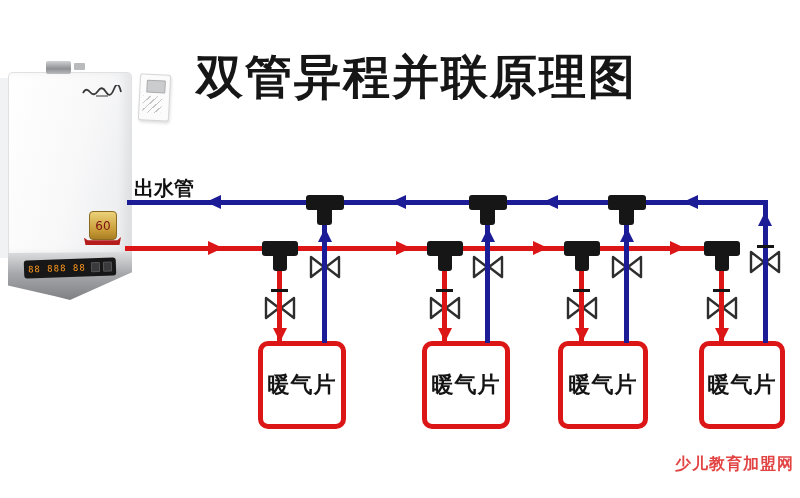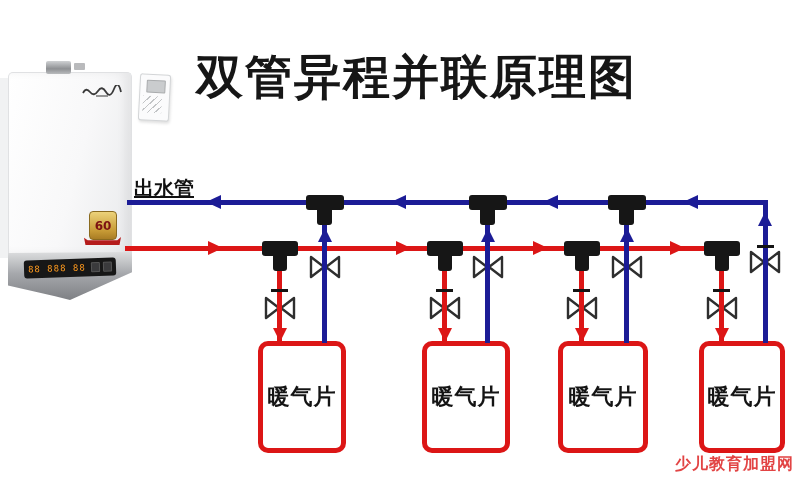--- a/index.html
+++ b/index.html
@@ -3,37 +3,37 @@
 <meta charset="utf-8">
 <style>
   html,body{margin:0;padding:0;background:#fff;}
   .stage{position:relative;width:800px;height:498px;background:#fff;overflow:hidden;
          font-family:"DejaVu Sans","Liberation Sans",sans-serif;}
 
   
   .title{position:absolute;left:196px;top:46px;font-size:47px;font-weight:bold;
          color:#161616;letter-spacing:2px;white-space:nowrap;}
   .pipe-label{position:absolute;font-size:20px;font-weight:bold;color:#111;white-space:nowrap;}
-  .lbl-supply{left:134px;top:175px;text-decoration:underline;}
+  .lbl-supply{left:134px;top:175px;}
   .lbl-return{left:134px;top:221px;}
 
   
   .wall-shadow{position:absolute;left:0;top:78px;width:9px;height:180px;background:#ebecee;opacity:.7;}
   .boiler-body{position:absolute;left:8px;top:72px;width:122px;height:180px;
     background:linear-gradient(105deg,#ffffff 0%,#f8f8f9 55%,#e9eaec 100%);
     border:1px solid #e0e1e3;border-bottom:none;border-radius:5px 5px 0 0;
     box-shadow:inset -7px 0 9px rgba(0,0,0,.05);z-index:1;}
   .boiler-flue{position:absolute;left:46px;top:61px;width:25px;height:13px;
     background:linear-gradient(180deg,#cfd1d3,#8e9093 60%,#b9bbbd);border-radius:2px;z-index:1;}
   .boiler-vent{position:absolute;left:74px;top:63px;width:11px;height:7px;background:#b9babc;border-radius:1px;z-index:1;}
   .boiler-brand{position:absolute;left:82px;top:85px;z-index:2;}
   .boiler-badge{position:absolute;left:89px;top:211px;width:26px;height:27px;
     background:linear-gradient(180deg,#ecd27a,#c79a35 70%,#a97d24);border:1px solid #8a6a1f;
     border-radius:4px;z-index:2;display:flex;align-items:center;justify-content:center;
-    font-size:12px;font-weight:bold;color:#7c1212;}
+    font-size:12px;font-weight:normal;color:#7c1212;}
   .boiler-ribbon{position:absolute;left:84px;top:237px;width:37px;height:8px;background:#b51c1c;
     clip-path:polygon(0 10%,10% 40%,90% 40%,100% 0,96% 100%,4% 100%);z-index:2;}
   .boiler-panel{position:absolute;left:8px;top:252px;width:124px;height:48px;
     background:linear-gradient(180deg,#dcddde,#a6a8ac 45%,#7e8084);
     clip-path:polygon(0 2%,100% 0,100% 42%,50% 100%,38% 92%,0 70%);z-index:1;}
   .boiler-display{position:absolute;left:24px;top:259px;width:92px;height:18px;background:#171717;
     border-radius:3px;transform:rotate(-2deg);z-index:2;display:flex;align-items:center;
     justify-content:space-between;padding:0 4px;box-sizing:border-box;}
   .boiler-digits{font-family:"DejaVu Sans Mono","Liberation Mono",monospace;font-size:9px;
     color:#ff9a1e;letter-spacing:1px;white-space:nowrap;}
@@ -73,21 +73,21 @@
   .arr-u{border-left:7px solid transparent;border-right:7px solid transparent;
          border-bottom:14px solid #1c1c96;}
   .arr-d{border-left:7px solid transparent;border-right:7px solid transparent;
          border-top:14px solid #dc1616;top:328px;}
 
   
   .tick{position:absolute;width:17px;height:3px;background:#141414;z-index:6;}
   .valve{position:absolute;z-index:4;}
 
   
-  .radiator{position:absolute;top:341px;height:112px;border:5px solid #dc1616;border-radius:10px;
+  .radiator{position:absolute;top:341px;height:88px;border:5px solid #dc1616;border-radius:10px;
     background:#fff;box-sizing:border-box;z-index:2;display:flex;align-items:center;
     justify-content:center;}
   .radiator span{font-size:22px;font-weight:600;color:#141414;letter-spacing:1px;}
 
   
   .watermark{position:absolute;right:6px;top:455px;text-align:right;color:#e24444;z-index:8;line-height:1.1;}
   .watermark .wm1{font-size:16px;font-weight:bold;letter-spacing:1px;}
   .watermark .wm2{font-size:15px;font-weight:bold;}
 </style>
 </head>

